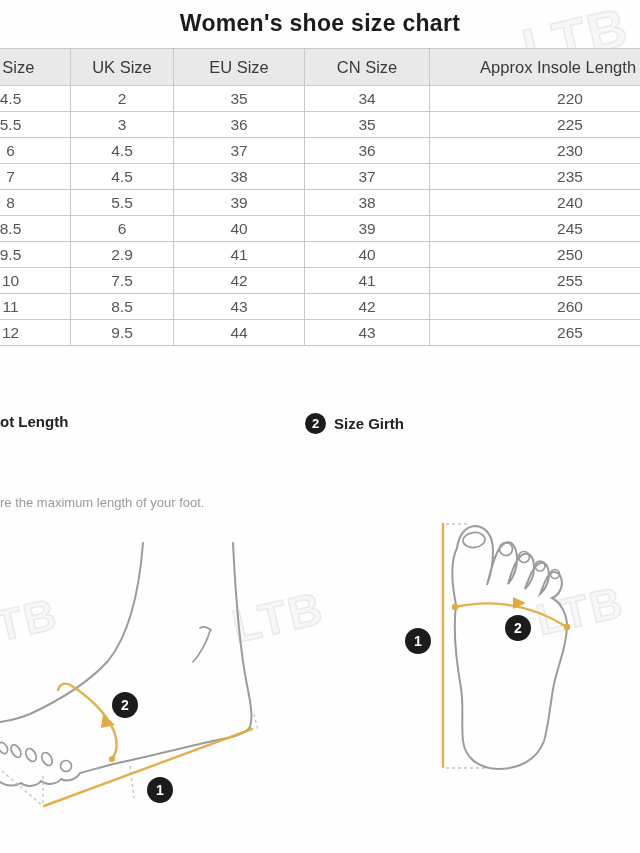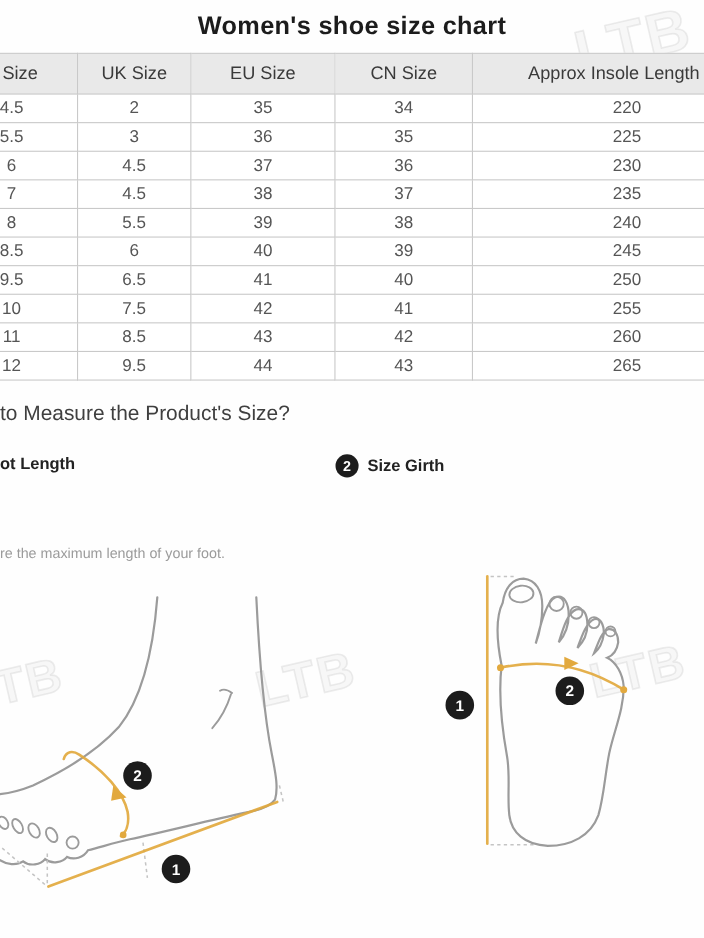--- a/index.html
+++ b/index.html
@@ -131,21 +131,21 @@
         </tr>
         <tr>
           <td>8.5</td>
           <td>6</td>
           <td>40</td>
           <td>39</td>
           <td>245</td>
         </tr>
         <tr>
           <td>9.5</td>
-          <td>6.5</td>
+          <td>2.9</td>
           <td>41</td>
           <td>40</td>
           <td>250</td>
         </tr>
         <tr>
           <td>10</td>
           <td>7.5</td>
           <td>42</td>
           <td>41</td>
           <td>255</td>
@@ -160,21 +160,20 @@
         <tr>
           <td>12</td>
           <td>9.5</td>
           <td>44</td>
           <td>43</td>
           <td>265</td>
         </tr>
       </tbody>
   </table>
 
-  <div class="measure-heading">to Measure the Product's Size?</div>
 
   <div class="step-title" style="left:0;text-align:right;">
     <span>ot Length</span>
   </div>
   <div class="step-desc" style="left:0;">re the maximum length of your foot.</div>
 
   <div class="step-title" style="left:305px;">
     <span class="badge">2</span>
     <span>Size Girth</span>
   </div>

